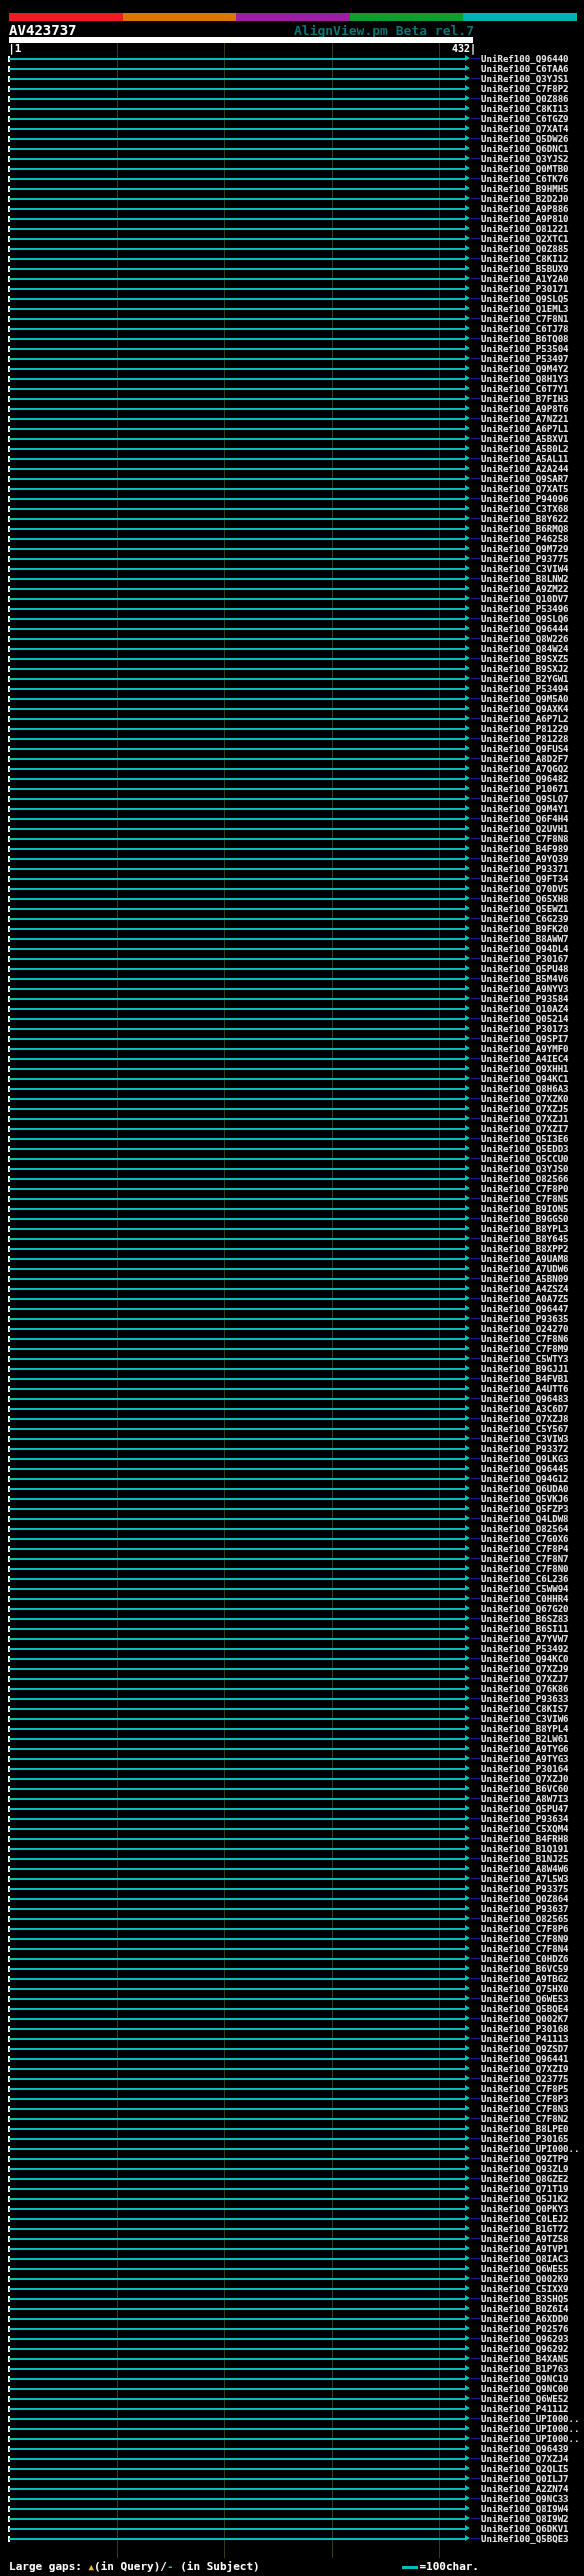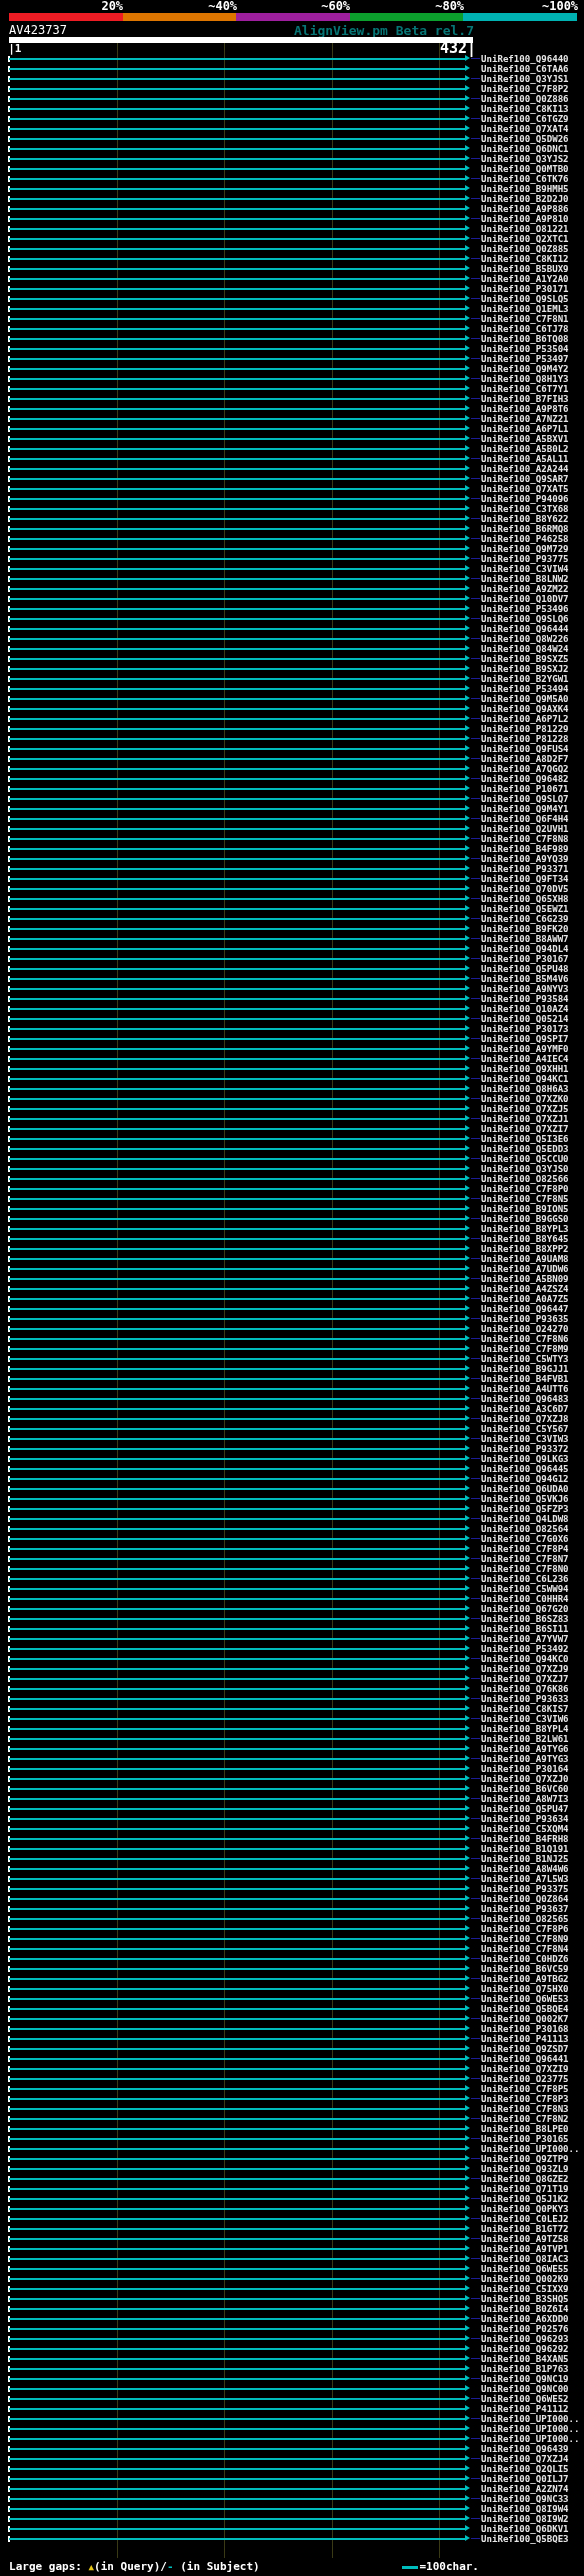--- a/index.html
+++ b/index.html
@@ -10,27 +10,27 @@
   
   .scale-labels{position:absolute;top:0;left:9.1px;width:568px;height:12px;}
   .scale-labels span{
     position:absolute;top:0;height:12px;text-align:right;
     color:#fff;font-size:12px;font-weight:bold;line-height:12px;white-space:nowrap;
   }
   .scale-bar{position:absolute;top:12.8px;left:9.1px;width:568px;height:8.2px;font-size:0;}
   .scale-bar div{display:inline-block;width:20%;height:8.2px;}
   
   .title-row{position:absolute;top:24px;left:0;width:585px;height:12px;}
-  .query-title{position:absolute;left:9.1px;top:0;color:#fff;font-size:12px;font-weight:normal;line-height:12px;}
+  .query-title{position:absolute;left:9.1px;top:0;color:#fff;font-size:14px;font-weight:bold;line-height:12px;}
   .app-title{position:absolute;right:111px;top:0.9px;color:#067575;font-size:13px;font-weight:bold;line-height:12px;}
   
   .query-bar{position:absolute;top:37px;left:9.1px;width:464px;height:6.4px;background:#fff;}
   .ruler{position:absolute;top:43px;left:0;width:585px;height:11px;}
   .ruler-start{position:absolute;left:8.2px;top:0;color:#fff;font-size:11px;font-weight:bold;line-height:11px;}
-  .ruler-end{position:absolute;right:109px;top:0;color:#fff;font-size:15px;font-weight:bold;line-height:11px;}
+  .ruler-end{position:absolute;right:109px;top:0;color:#fff;font-size:10px;font-weight:bold;line-height:11px;}
   
   .grid{position:absolute;top:43px;left:0;width:585px;height:2515px;}
   .grid div{position:absolute;top:0;width:0.9px;height:100%;background:#3a3a16;}
   
   .rows{position:absolute;top:54px;left:0;width:576px;}
   .row{position:relative;width:585px;height:10px;}
   .start-tick{position:absolute;left:8.2px;top:1.8px;width:1.8px;height:6.4px;background:#fff;}
   .hit-bar{position:absolute;left:9.1px;top:3.7px;width:456px;height:2.7px;background:#00bdbd;}
   .hit-arrow{position:absolute;left:465px;top:0.9px;width:0;height:0;
     border-top:3.7px solid transparent;border-bottom:3.7px solid transparent;border-left:5.5px solid #00bdbd;}
@@ -44,27 +44,20 @@
   .gap-subject-symbol{color:#00bdbd;}
   .legend-scale{position:absolute;left:402px;top:0;white-space:nowrap;}
   .scale-line{position:absolute;left:0;top:6.4px;width:16.4px;height:2.7px;background:#00bdbd;}
   .scale-text{position:absolute;left:17.4px;top:0;}
 </style>
 </head>
 <body>
 
 <div class="canvas">
 
-  <div class="scale-labels" id="scale-labels">
-      <span style="left: 0px; width: 114px;">20%</span>
-      <span style="left: 114px; width: 114px;">~40%</span>
-      <span style="left: 227px; width: 114px;">~60%</span>
-      <span style="left: 341px; width: 114px;">~80%</span>
-      <span style="left: 455px; width: 114px;">~100%</span>
-    </div>
   <div class="scale-bar" id="scale-bar"><div style="background: rgb(237, 28, 36);"></div><div style="background: rgb(221, 117, 0);"></div><div style="background: rgb(158, 31, 158);"></div><div style="background: rgb(12, 159, 45);"></div><div style="background: rgb(0, 178, 178);"></div></div>
 
   <div class="title-row">
     <span class="query-title">AV423737</span>
     <span class="app-title">AlignView.pm Beta rel.7</span>
   </div>
 
   <div class="query-bar"></div>
 
   <div class="ruler">

